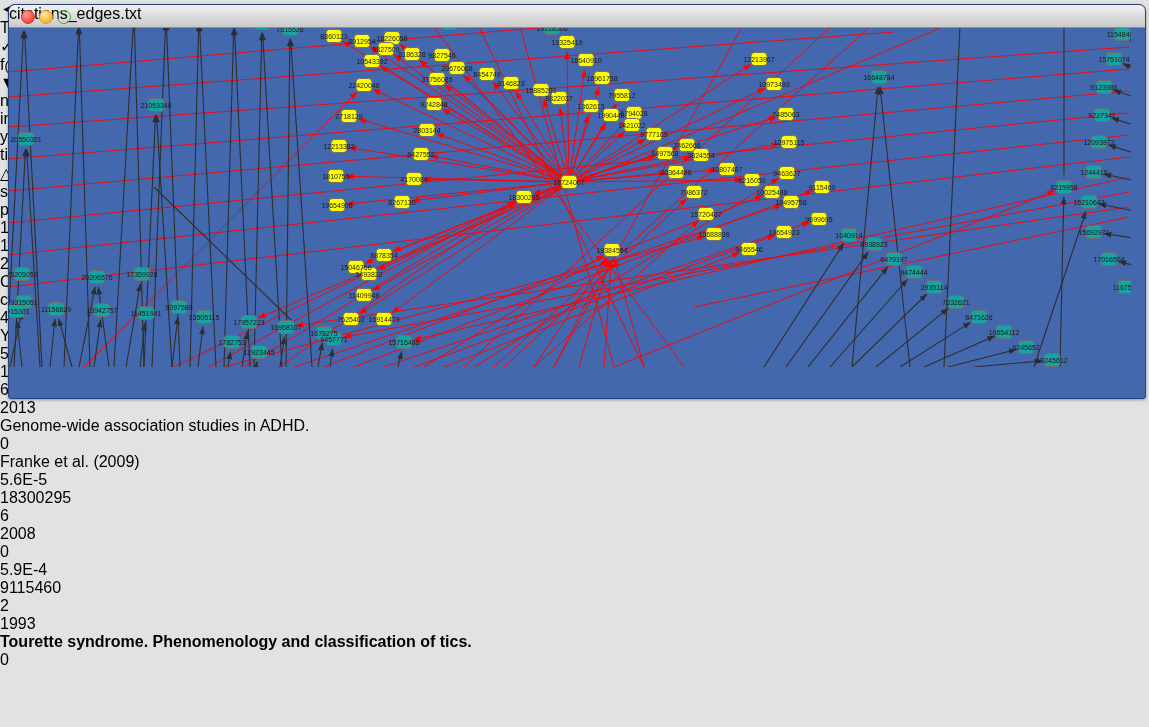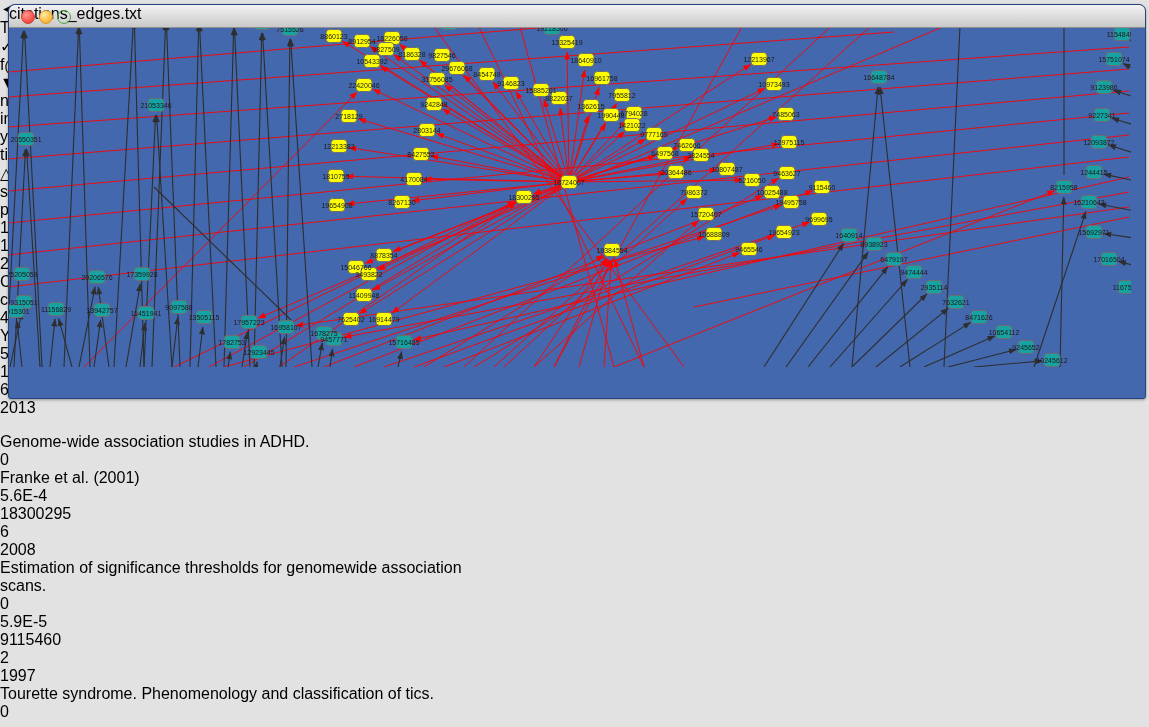--- a/index.html
+++ b/index.html
@@ -529,38 +529,37 @@
             <div class="td" style="width: 68px;">2008</div>
             <div class="td" style="width: 505px;">Changes of HCN gene expression and I(f) currents in Nkx2.5-positive cardiomyoc…</div>
             <div class="td" style="width: 68px;">49</div>
             <div class="td" style="width: 155px;">Yano et al. (2008)</div>
             <div class="td" style="width: 120px;">5.3E-5</div>
           </div>
           <div class="tr">
             <div class="td" style="width: 80px;">19384554</div>
             <div class="td" style="width: 88px;">6</div>
             <div class="td" style="width: 68px;">2013</div>
-            <div class="td" style="width: 505px; margin-top: 16px;">Genome-wide association studies in ADHD.</div>
+            <div class="td" style="width: 505px;">Genome-wide association studies in ADHD.</div>
             <div class="td" style="width: 68px;">0</div>
-            <div class="td" style="width: 155px;">Franke et al. (2001)</div>
-            <div class="td" style="width: 120px;">5.6E-4</div>
+            <div class="td" style="width: 155px;">Franke et al. (2009)</div>
+            <div class="td" style="width: 120px;">5.6E-5</div>
           </div>
           <div class="tr">
             <div class="td" style="width: 80px;">18300295</div>
             <div class="td" style="width: 88px;">6</div>
             <div class="td" style="width: 68px;">2008</div>
-            <div class="td" style="width: 505px;">Estimation of significance thresholds for genomewide association scans.</div>
             <div class="td" style="width: 68px;">0</div>
-            <div class="td" style="width: 120px;">5.9E-5</div>
+            <div class="td" style="width: 120px;">5.9E-4</div>
           </div>
           <div class="tr">
             <div class="td" style="width: 80px;">9115460</div>
             <div class="td" style="width: 88px;">2</div>
-            <div class="td" style="width: 68px;">1997</div>
-            <div class="td" style="width: 505px;">Tourette syndrome. Phenomenology and classification of tics.</div>
+            <div class="td" style="width: 68px;">1993</div>
+            <div class="td" style="width: 505px; font-weight: bold;">Tourette syndrome. Phenomenology and classification of tics.</div>
             <div class="td" style="width: 68px;">0</div>
           </div>
         </div>
     </div>
     <div id="tp-vscroll"><span class="thumb"></span></div>
 
   </div>
 </div>
 
 </body></html>

